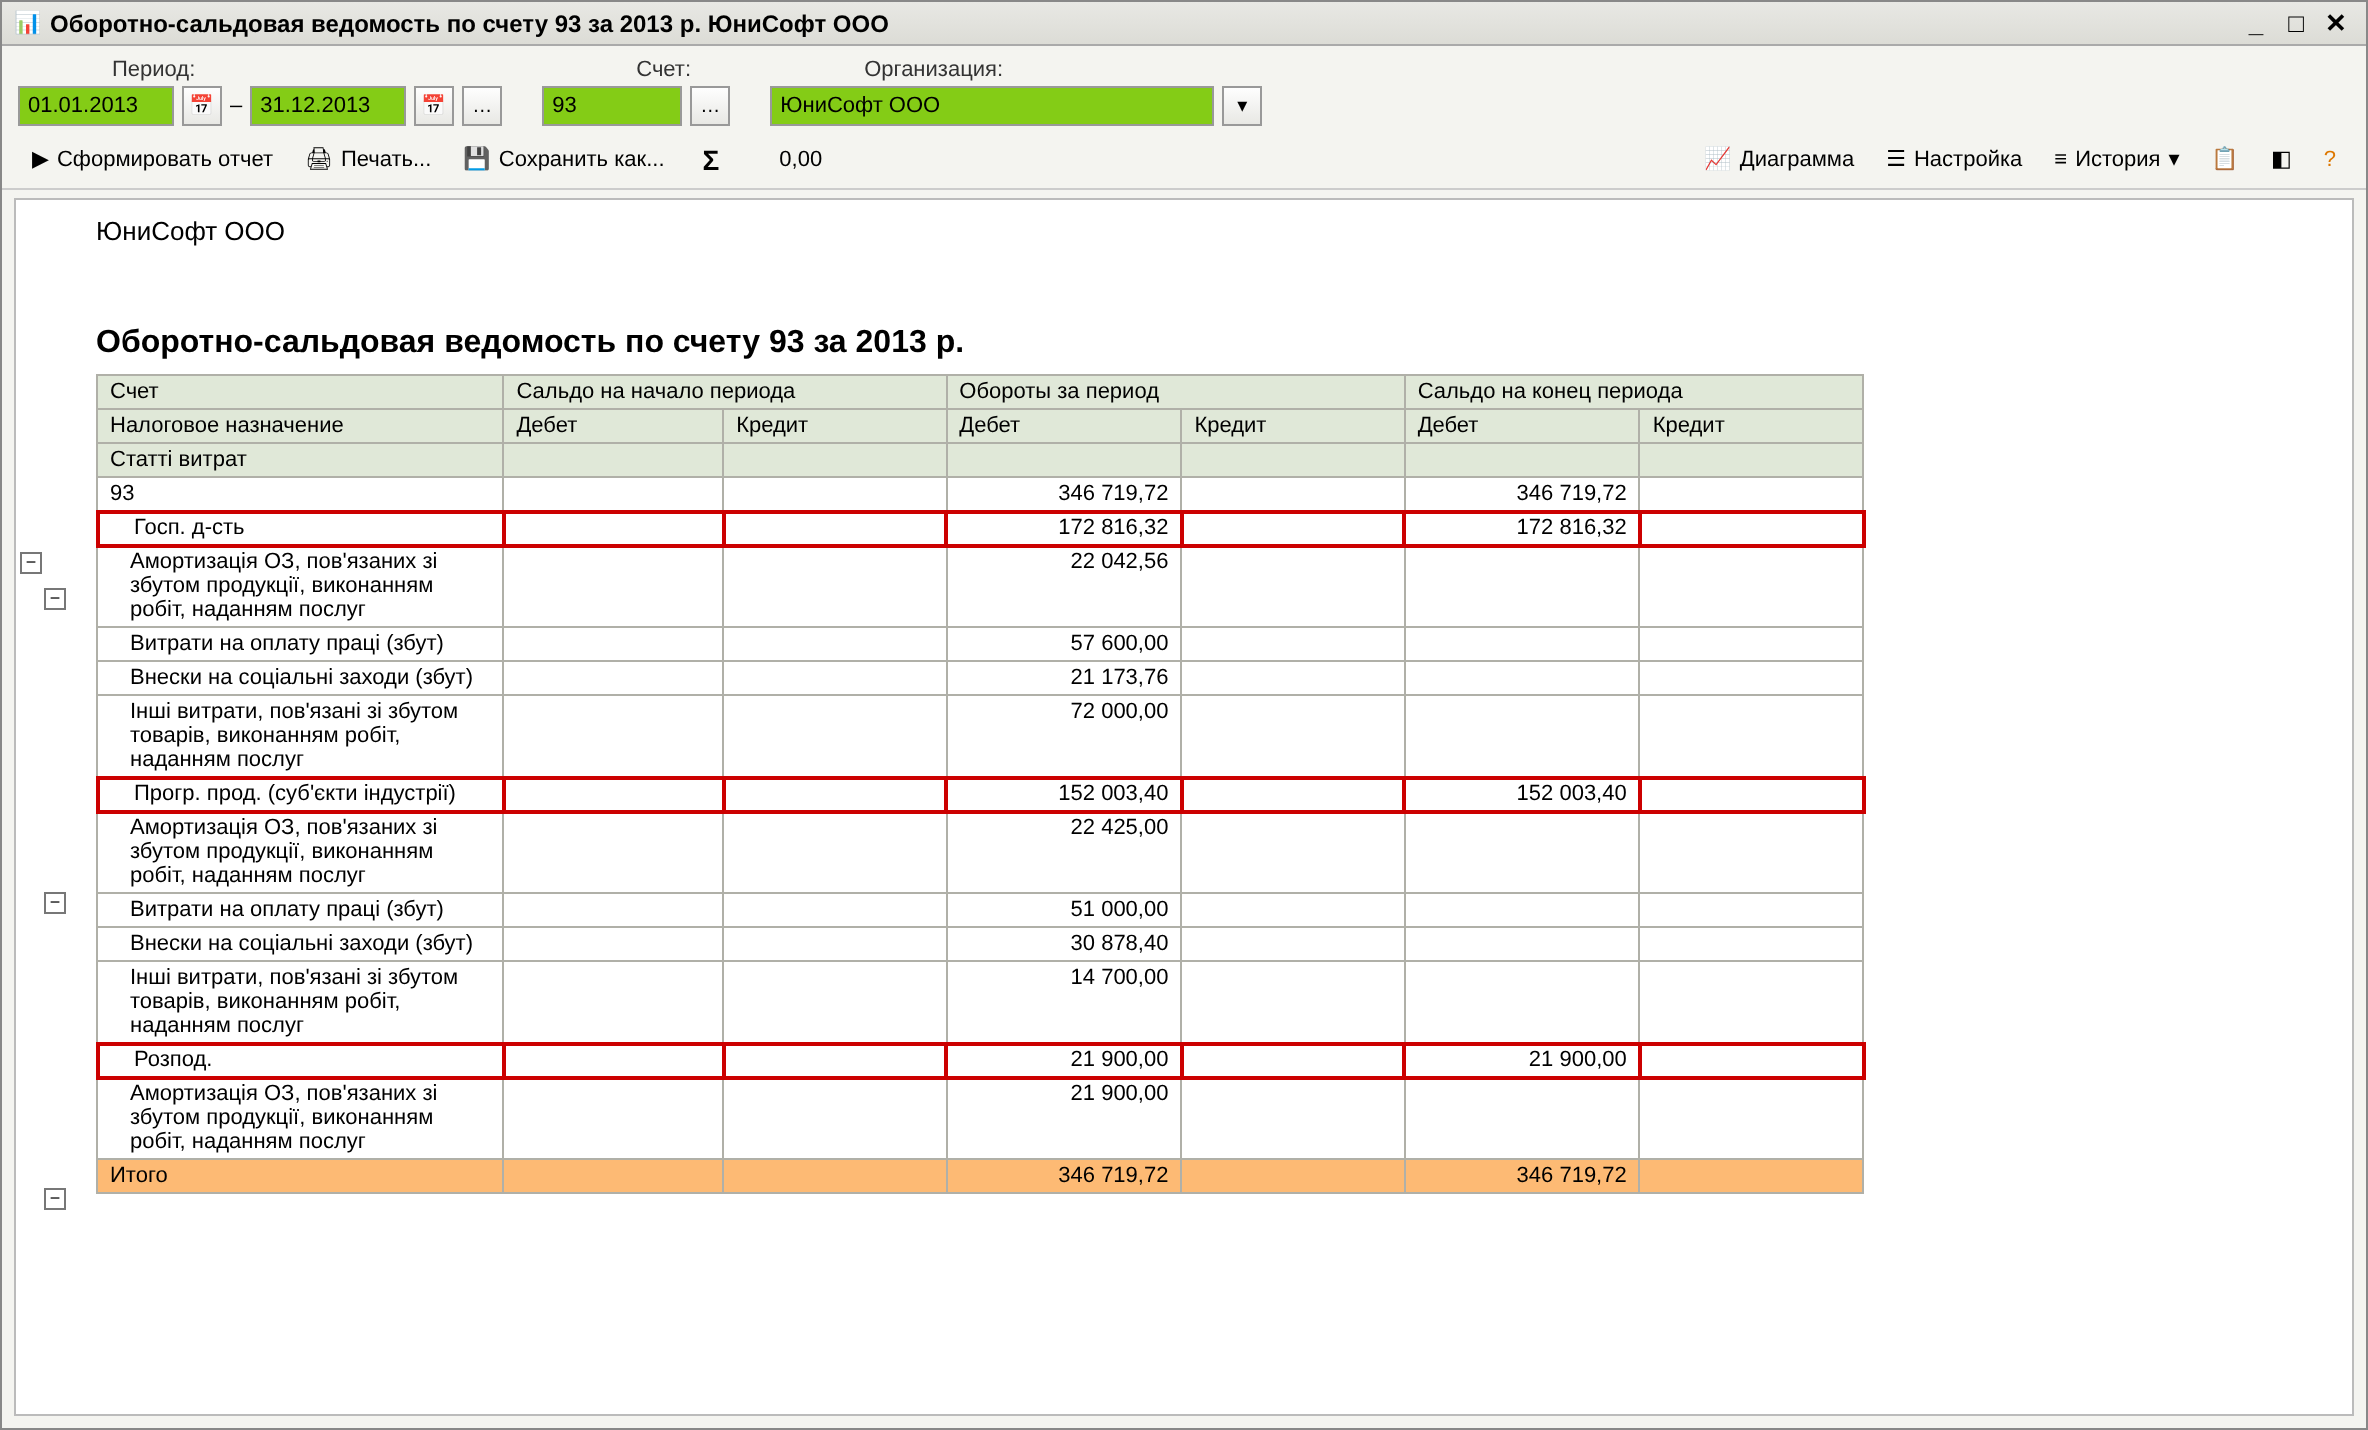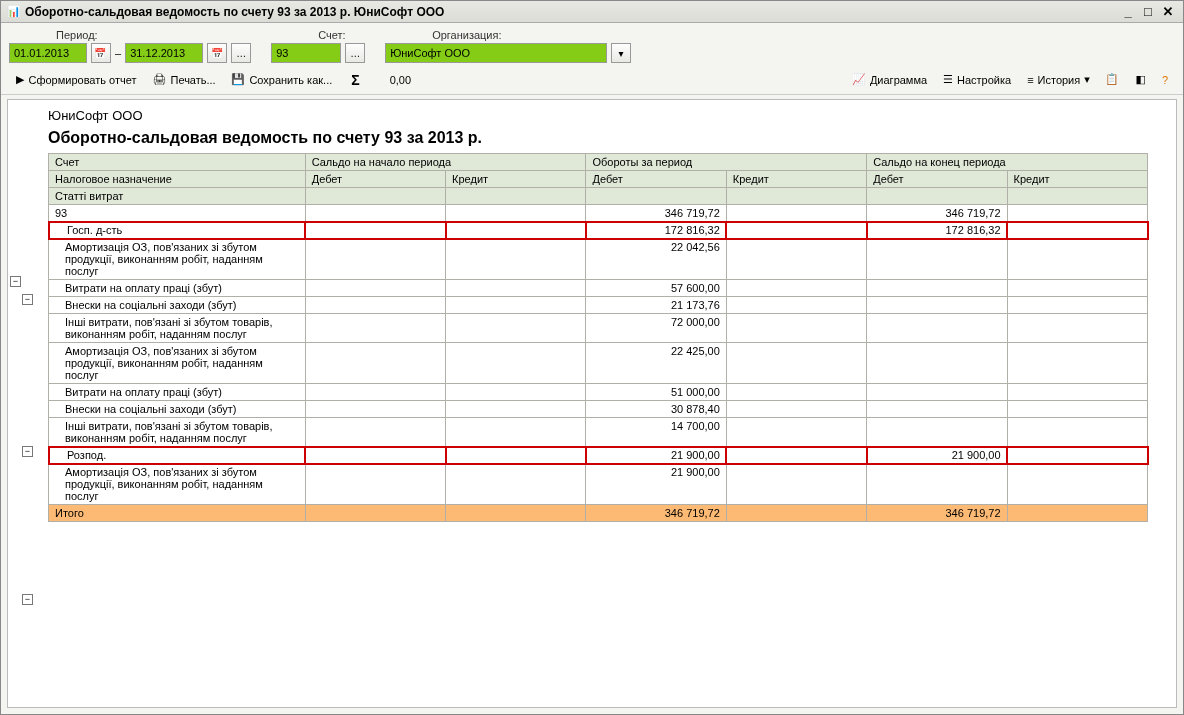--- a/index.html
+++ b/index.html
@@ -20,23 +20,23 @@
 .btn-sm { background: linear-gradient(#fefefe,#e8e8e4); border: 1px solid #999; width: 20px; height: 20px; cursor: pointer; display: inline-flex; align-items: center; justify-content: center; font-size: 10px; }
 .toolbar { display: flex; align-items: center; padding: 4px 8px; gap: 2px; border-bottom: 1px solid #ccc; background: #f4f4f0; }
 .tb-btn { background: transparent; border: 1px solid transparent; padding: 3px 6px; cursor: pointer; display: inline-flex; align-items: center; gap: 4px; font-size: 11px; }
 .tb-sep { flex: 1; }
 .tb-sum { display: flex; align-items: center; gap: 30px; padding: 0 10px; }
 .report-area { flex: 1; overflow: auto; background: #fff; margin: 4px 6px 6px; border: 1px solid #bbb; position: relative; }
 .outline { position: absolute; left: 0; top: 100px; width: 38px; }
 .outline .ol { position: absolute; width: 11px; height: 11px; border: 1px solid #777; background: #fff; text-align: center; line-height: 9px; font-size: 9px; cursor: pointer; }
 .report-inner { margin-left: 40px; padding: 6px 0 20px; }
 .org-line { font-size: 13px; padding: 2px 0; }
-.report-title { font-size: 16px; font-weight: bold; padding: 4px 0 6px; }
+.report-title { font-size: 16px; font-weight: bold; padding: 4px 0 6px; margin-top: 34px; }
 .output-line { font-size: 11px; padding: 2px 0 6px; }
-table.rep { border-collapse: collapse; width: 1100px; }
+table.rep { border-collapse: collapse; width: 884px; }
 table.rep th, table.rep td { border: 1px solid #b0b0a8; padding: 2px 6px; font-size: 11px; vertical-align: top; }
 table.rep th { background: #e0e8d8; font-weight: normal; text-align: left; }
 table.rep .hdr2 th { background: #e0e8d8; }
 table.rep td.num { text-align: right; white-space: nowrap; }
 table.rep tr.lvl0 td:first-child { padding-left: 6px; }
 table.rep tr.lvl1 td:first-child { padding-left: 18px; }
 table.rep tr.lvl2 td:first-child { padding-left: 16px; }
 table.rep tr.total td { background: #fdba74; font-weight: normal; }
 table.rep tr.hl td { outline: 2px solid #c00; outline-offset: -1px; margin-left: 46px; }
 .name-col { width: 256px; }
@@ -185,20 +185,29 @@
             </tr>
             <tr class="lvl2">
               <td>Інші витрати, пов'язані зі збутом товарів, виконанням робіт, наданням послуг</td>
               <td class="num"></td>
               <td class="num"></td>
               <td class="num">72 000,00</td>
               <td class="num"></td>
               <td class="num"></td>
               <td class="num"></td>
             </tr>
+            <tr class="lvl1 hl">
+              <td>Прогр. прод. (суб'єкти індустрії)</td>
+              <td class="num"></td>
+              <td class="num"></td>
+              <td class="num">152 003,40</td>
+              <td class="num"></td>
+              <td class="num">152 003,40</td>
+              <td class="num"></td>
+            </tr>
             <tr class="lvl2">
               <td>Амортизація ОЗ, пов'язаних зі збутом продукції, виконанням робіт, наданням послуг</td>
               <td class="num"></td>
               <td class="num"></td>
               <td class="num">22 425,00</td>
               <td class="num"></td>
               <td class="num"></td>
               <td class="num"></td>
             </tr>
             <tr class="lvl2">

